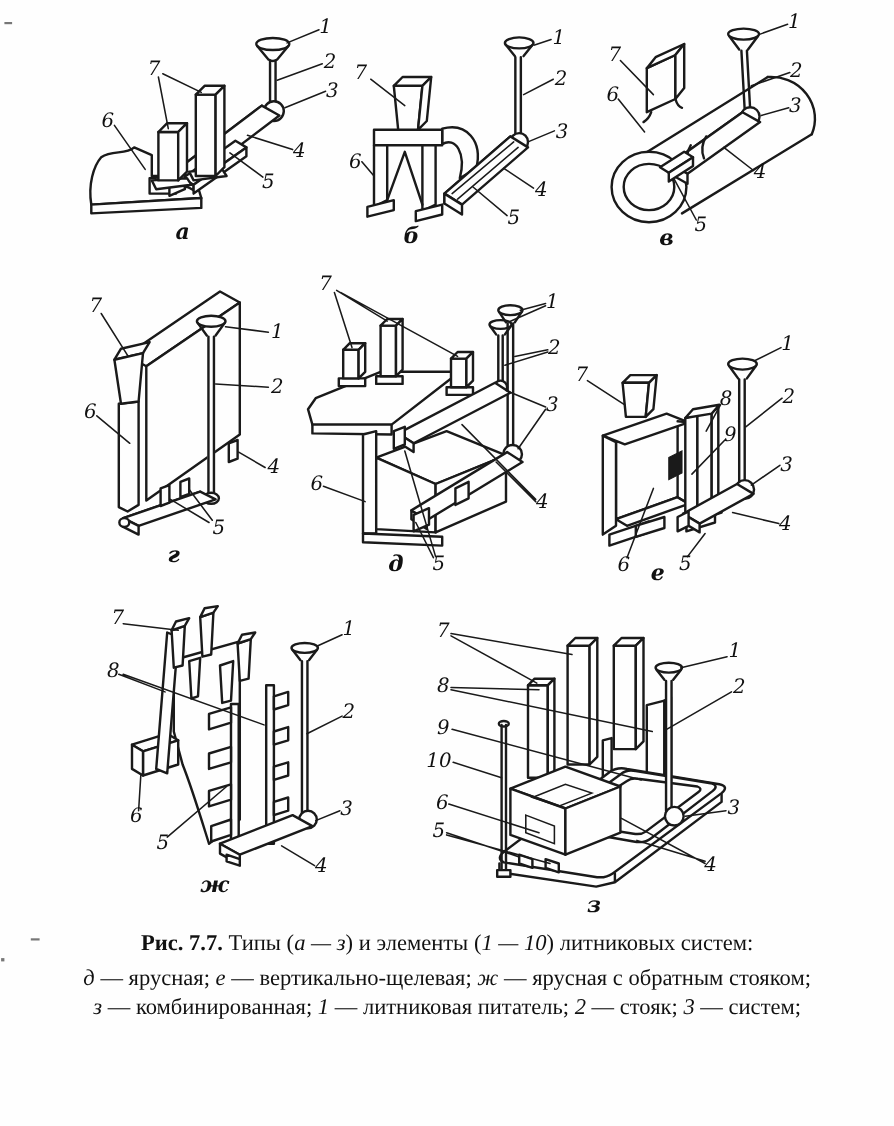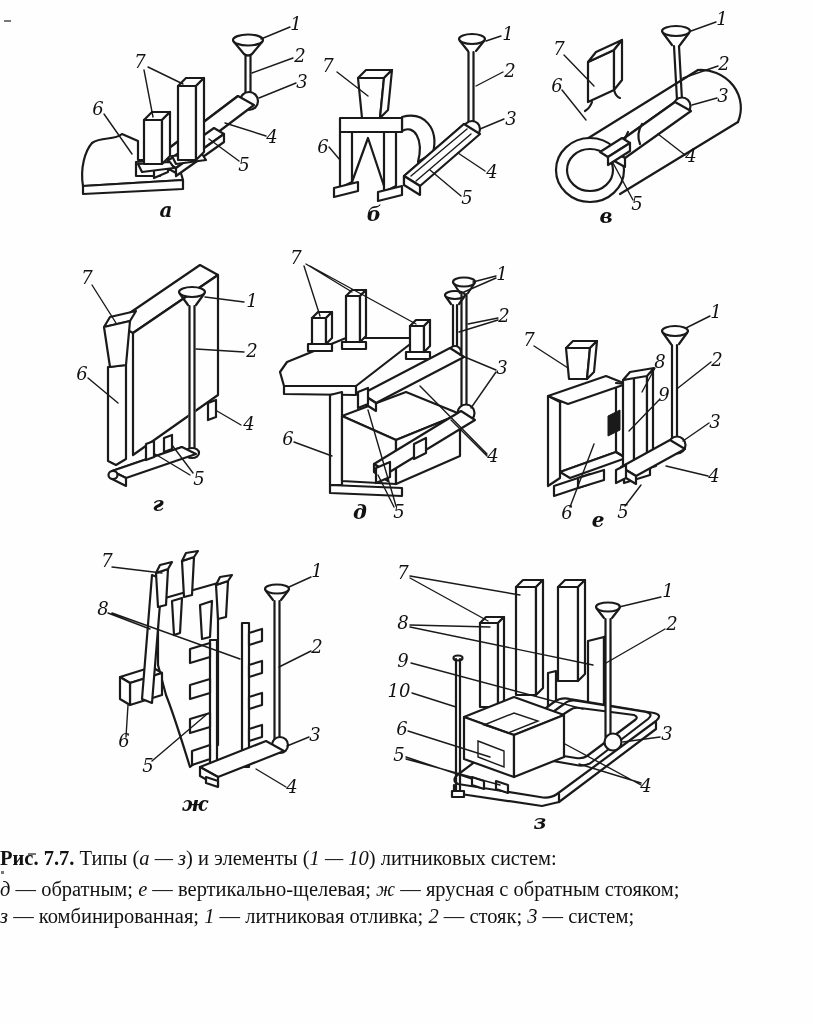--- a/index.html
+++ b/index.html
@@ -7,21 +7,21 @@
         font-family:"Liberation Serif",serif;color:#111;}
   .fig{position:absolute;}
   svg{overflow:visible;display:block;}
   .ln{fill:none;stroke:#1a1a1a;stroke-width:2.2;stroke-linejoin:round;stroke-linecap:round;}
   .fw{fill:#fefefe;stroke:#1a1a1a;stroke-width:2.2;stroke-linejoin:round;}
   .ld{fill:none;stroke:#1a1a1a;stroke-width:1.4;stroke-linecap:round;}
   .lbl{font-family:"DejaVu Serif",serif;font-style:italic;font-size:18px;fill:#111;}
   .ltr{font-family:"DejaVu Serif",serif;font-style:italic;font-weight:bold;font-size:20px;fill:#111;}
   .dk{fill:#1a1a1a;stroke:#1a1a1a;}
   #caption{position:absolute;left:0;top:845px;width:813px;}
-  .cap-line{font-size:20.5px;line-height:27.5px;text-align:left;white-space:nowrap;}
+  .cap-line{font-size:20.5px;line-height:27.5px;text-align:center;white-space:nowrap;}
   .cap-title{margin-bottom:3px;}
   .b{font-weight:bold;}
   .i{font-style:italic;}
   .artifact{position:absolute;background:#777;}
 </style>
 </head>
 <body>
 
 <div id="page">
 
@@ -529,17 +529,17 @@
       <text class="lbl" x="288" y="52" text-anchor="middle">1</text>
       <text class="lbl" x="292" y="85" text-anchor="middle">2</text>
       <text class="lbl" x="287" y="195" text-anchor="middle">3</text>
       <text class="lbl" x="266" y="247" text-anchor="middle">4</text>
       <text class="ltr" x="160" y="284" text-anchor="middle">з</text>
     </svg>
   </div>
 
   <div id="caption">
       <div class="cap-line cap-title"><span class="b">Рис. 7.7.</span><span> Типы (</span><span class="i">а — з</span><span>) и элементы (</span><span class="i">1 — 10</span><span>) литниковых систем:</span></div>
-      <div class="cap-line"><span class="i">д</span><span> — обратным; </span><span class="i">е</span><span> — вертикально-щелевая; </span><span class="i">ж</span><span> — ярусная с обратным стояком;</span></div>
-      <div class="cap-line"><span class="i">з</span><span> — комбинированная; </span><span class="i">1</span><span> — литниковая отливка; </span><span class="i">2</span><span> — стояк; </span><span class="i">3</span><span> — систем;</span></div>
+      <div class="cap-line"><span class="i">д</span><span> — ярусная; </span><span class="i">е</span><span> — вертикально-щелевая; </span><span class="i">ж</span><span> — ярусная с обратным стояком;</span></div>
+      <div class="cap-line"><span class="i">з</span><span> — комбинированная; </span><span class="i">1</span><span> — литниковая питатель; </span><span class="i">2</span><span> — стояк; </span><span class="i">3</span><span> — систем;</span></div>
     </div>
 
 </div>
 
 </body></html>

